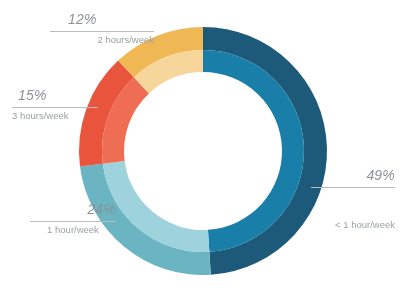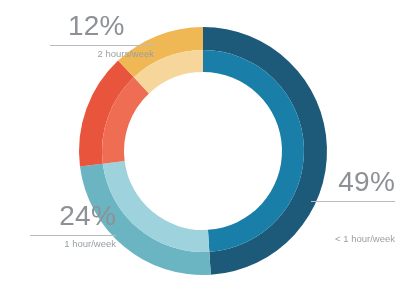--- a/index.html
+++ b/index.html
@@ -8,46 +8,47 @@
     width:400px;height:295px;
     background:#ffffff;
     font-family:"Liberation Sans","DejaVu Sans",sans-serif;
     overflow:hidden;position:relative;
   }
   #chart-root{position:absolute;inset:0;width:400px;height:295px;}
   svg.donut-svg{position:absolute;left:0;top:0;width:400px;height:295px;display:block;}
 
   .label-group{position:absolute;}
   .pct{
-    font-size:28px;
+    font-size:14px;
     color:#8d9196;
     font-weight:400;
     letter-spacing:0.2px;
     line-height:1;
     white-space:nowrap;
+    font-style:italic;
   }
   .rule{
     height:1px;
     background:#b9bcbf;
     margin:5px 0 3px 0;
   }
   .desc{
     font-size:9.5px;
     color:#9aa0a4;
     line-height:1.1;
     white-space:nowrap;
   }
 
   
   #label-49{ left:311px; top:168px; width:84px; text-align:right; }
   #label-49 .desc{ text-align:right;margin-top:32px; }
 
   #label-24{ left:30px; top:196px; width:86px; text-align:left; }
   #label-24 .pct{ text-align:right; padding-left:14px;margin-top:6px; }
-  #label-24 .desc{ text-align:right; }
+  #label-24 .desc{ text-align:center; }
 
   #label-15{ left:12px; top:88px; width:86px; text-align:left; }
   #label-15 .pct{ text-align:left; padding-left:6px; }
   #label-15 .desc{ text-align:left; }
 
   #label-12{ left:50px; top:12px; width:104px; text-align:left; }
   #label-12 .pct{ text-align:left; padding-left:18px; }
   #label-12 .desc{ text-align:right; }
 </style>
 </head>
@@ -75,20 +76,25 @@
     <div class="rule"></div>
     <div class="desc">&lt; 1 hour/week</div>
   </div>
 
   <div class="label-group" id="label-24">
     <div class="pct">24%</div>
     <div class="rule"></div>
     <div class="desc">1 hour/week</div>
   </div>
 
+  <div class="label-group" id="label-15">
+    <div class="pct">15%</div>
+    <div class="rule"></div>
+    <div class="desc">3 hours/week</div>
+  </div>
 
   <div class="label-group" id="label-12">
     <div class="pct">12%</div>
     <div class="rule"></div>
     <div class="desc">2 hours/week</div>
   </div>
 
 </div>
 
 </body></html>

